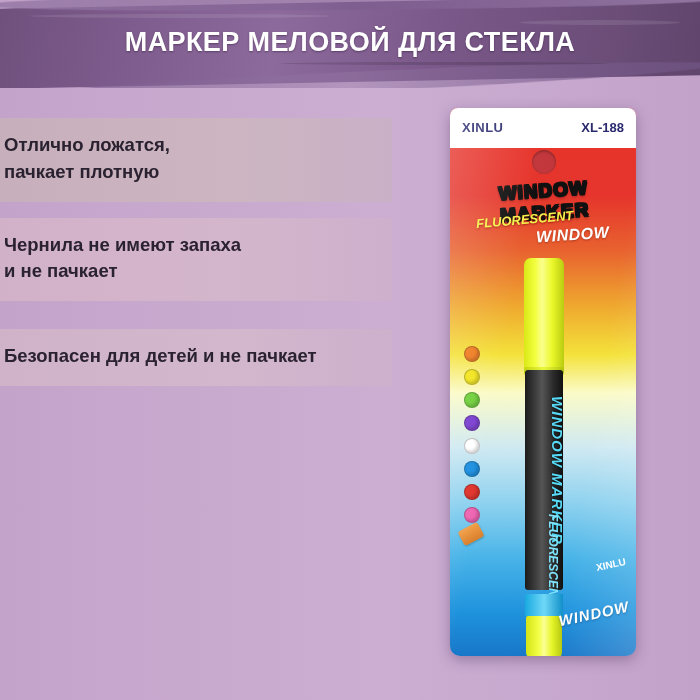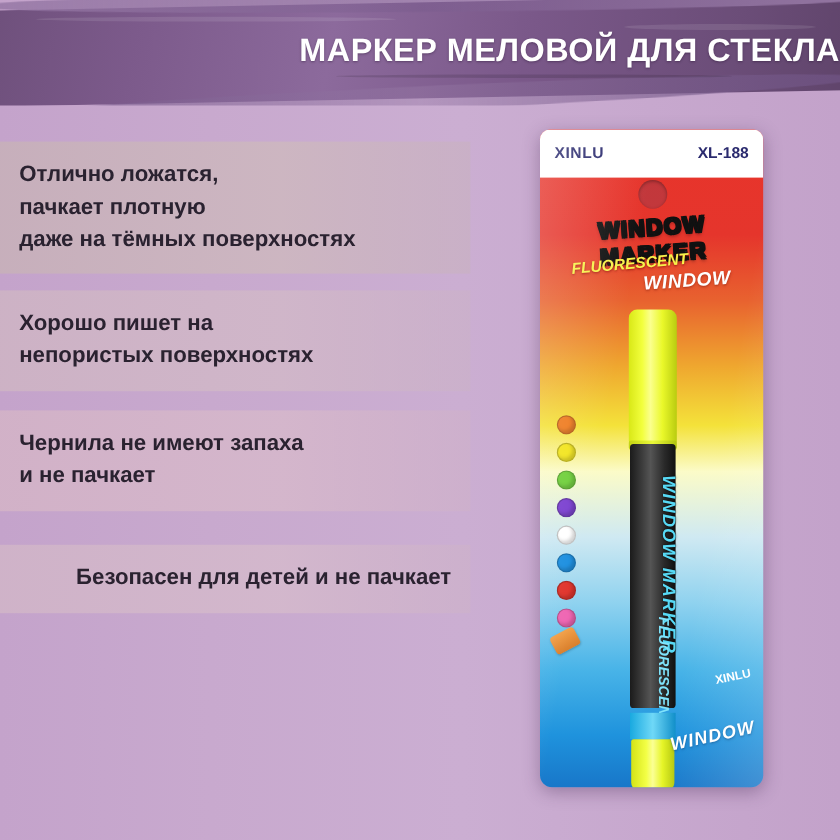--- a/index.html
+++ b/index.html
@@ -53,47 +53,47 @@
     background: rgba(255,255,255,0.10);
     border-radius: 50%;
   }
   .s1 { left: 30px; top: 14px; width: 300px; height: 4px; }
   .s2 { left: 280px; top: 62px; width: 330px; height: 3px; background: rgba(0,0,0,0.12); }
   .s3 { left: 520px; top: 20px; width: 160px; height: 5px; }
   .title {
     position: absolute;
     left: 0; top: 27px;
     width: 700px;
-    text-align: right;
+    text-align: center;
     color: #ffffff;
     font-size: 27px;
     font-weight: bold;
     letter-spacing: 0.4px;
     text-shadow: 0 1px 2px rgba(40,20,50,0.45);
     z-index: 3;
   }
 
   
   .features {
     position: absolute;
     left: 0; top: 118px;
     width: 392px;
   }
   .feature {
     position: relative;
-    padding: 14px 16px 16px 16px;
+    padding: 14px 16px 16px 4px;
     color: #2a2230;
     font-size: 18.5px;
     font-weight: bold;
     line-height: 1.45;
   }
   .f0 { background: linear-gradient(90deg, rgba(199,176,186,0.92) 0%, rgba(205,183,192,0.92) 60%, rgba(200,178,190,0.55) 100%); }
   .f1 { background: linear-gradient(90deg, rgba(206,180,196,0.88) 0%, rgba(209,184,200,0.85) 60%, rgba(203,179,196,0.45) 100%); margin-top: 14px; }
   .f2 { background: linear-gradient(90deg, rgba(211,179,199,0.9) 0%, rgba(214,184,203,0.85) 60%, rgba(208,178,198,0.45) 100%); margin-top: 16px; }
-  .f3 { background: linear-gradient(90deg, rgba(208,180,200,0.92) 0%, rgba(212,185,204,0.88) 60%, rgba(206,179,199,0.5) 100%); margin-top: 28px; text-align: right; }
+  .f3 { background: linear-gradient(90deg, rgba(208,180,200,0.92) 0%, rgba(212,185,204,0.88) 60%, rgba(206,179,199,0.5) 100%); margin-top: 28px; }
   .feature .ln { display: block; white-space: nowrap; }
 
   
   .product {
     position: absolute;
     left: 432px; top: 100px;
     width: 232px; height: 560px;
   }
   .blister {
     position: absolute;
@@ -309,27 +309,22 @@
     <div class="band-streak s2"></div>
     <div class="band-streak s3"></div>
   </div>
   <div class="title">МАРКЕР МЕЛОВОЙ ДЛЯ СТЕКЛА</div>
 
   <div class="features">
 
     <div class="feature f0">
       <span class="ln">Отлично ложатся,</span>
       <span class="ln">пачкает плотную</span>
-      <span class="ln">даже на тёмных поверхностях</span>
     </div>
 
-    <div class="feature f1">
-      <span class="ln">Хорошо пишет на</span>
-      <span class="ln">непористых поверхностях</span>
-    </div>
 
     <div class="feature f2">
       <span class="ln">Чернила не имеют запаха</span>
       <span class="ln">и не пачкает</span>
     </div>
 
     <div class="feature f3">
       <span class="ln">Безопасен для детей и не пачкает</span>
     </div>
 

